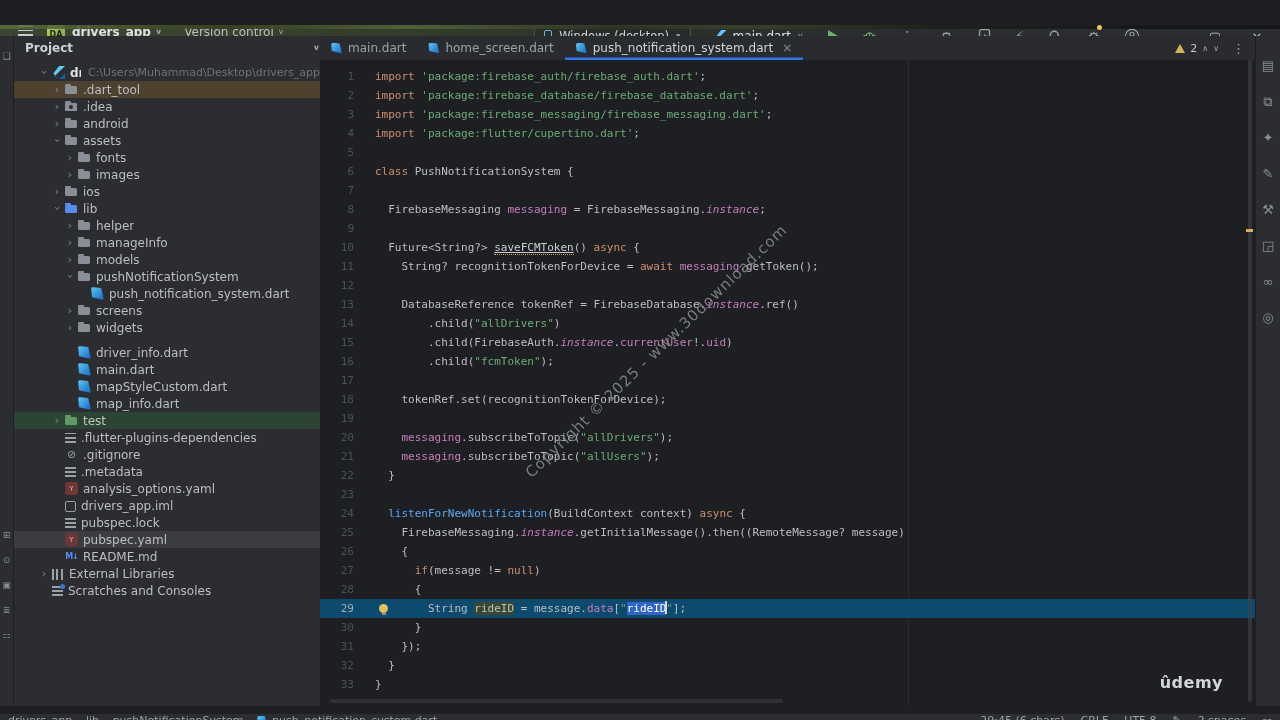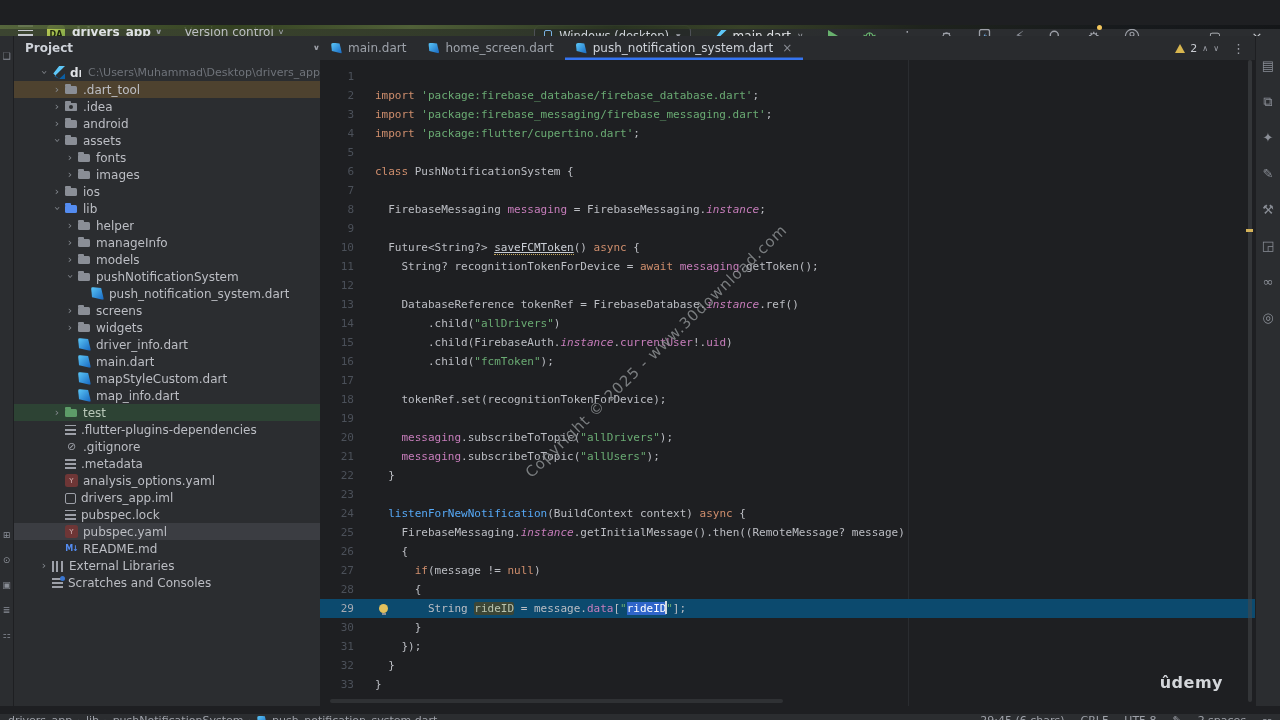--- a/index.html
+++ b/index.html
@@ -272,21 +272,21 @@
       <div class="trow" style="padding-left: 50px;">
         <span class="tchev">›</span>
         <span class="tico i-folder"></span>
         <span class="tlabel">screens</span>
       </div>
       <div class="trow" style="padding-left: 50px;">
         <span class="tchev">›</span>
         <span class="tico i-folder"></span>
         <span class="tlabel">widgets</span>
       </div>
-      <div class="trow" style="padding-left: 50px;">
+      <div class="trow" style="padding-left: 50px; margin-top: 8px;">
         <span class="tchev"></span>
         <span class="tico i-dart"></span>
         <span class="tlabel">driver_info.dart</span>
       </div>
       <div class="trow" style="padding-left: 50px;">
         <span class="tchev"></span>
         <span class="tico i-dart"></span>
         <span class="tlabel">main.dart</span>
       </div>
       <div class="trow" style="padding-left: 50px;">
@@ -371,20 +371,21 @@
         <span class="i-dart tico" style="margin: 0px;"></span>
         <span>push_notification_system.dart</span>
         <span class="tab-close">×</span>
       </div>
       <div class="tab-kebab">⋮</div>
     </div>
 
   <div class="code-wrap" id="codewrap">
       <div class="code-row">
         <span class="gut">1</span>
+        <span class="cline"><span class="c-k">import </span><span class="c-s">'package:firebase_auth/firebase_auth.dart'</span><span class="c-d">;</span></span>
       </div>
       <div class="code-row">
         <span class="gut">2</span>
         <span class="cline"><span class="c-k">import </span><span class="c-s">'package:firebase_database/firebase_database.dart'</span><span class="c-d">;</span></span>
       </div>
       <div class="code-row">
         <span class="gut">3</span>
         <span class="cline"><span class="c-k">import </span><span class="c-s">'package:firebase_messaging/firebase_messaging.dart'</span><span class="c-d">;</span></span>
       </div>
       <div class="code-row">

